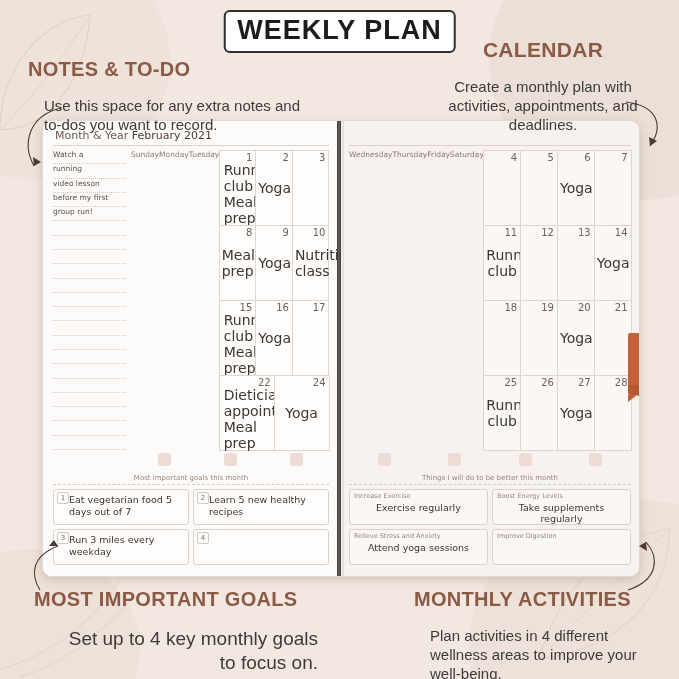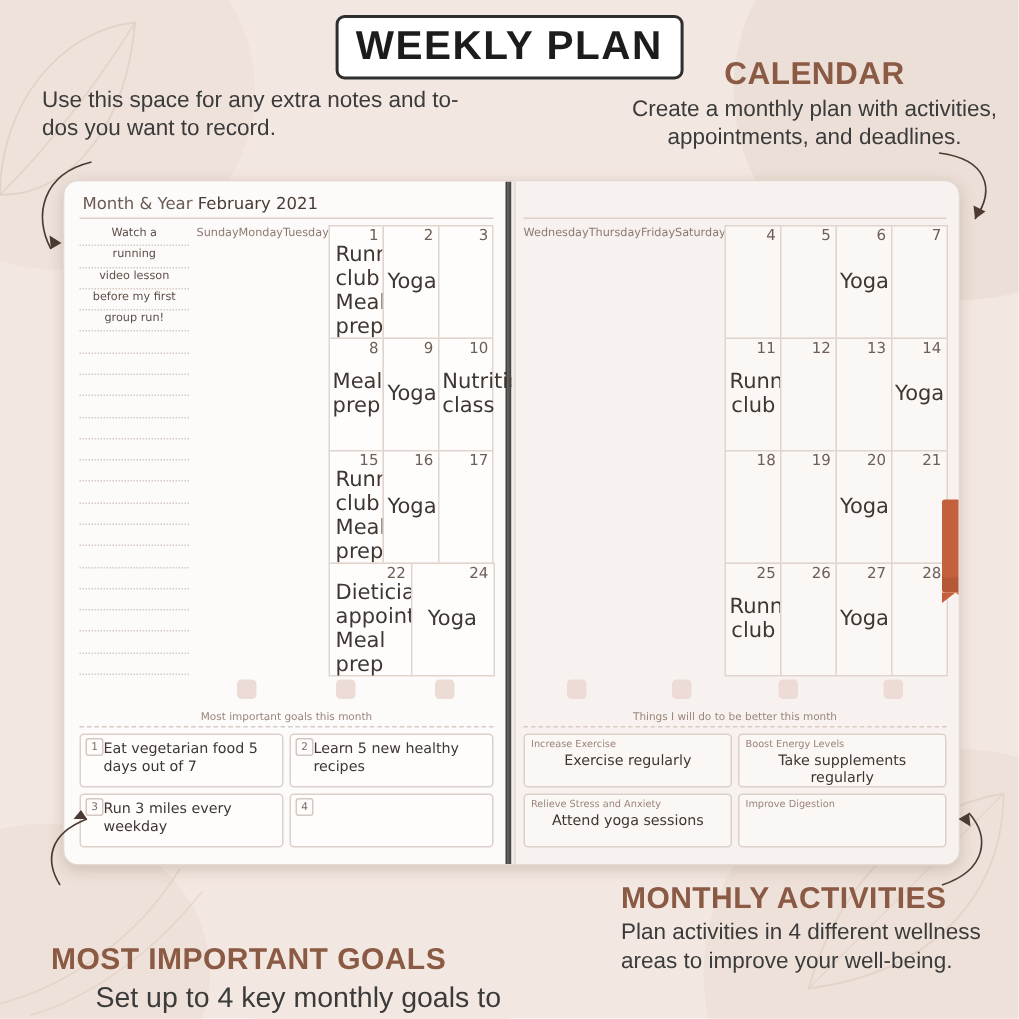--- a/index.html
+++ b/index.html
@@ -29,31 +29,31 @@
     font-weight:bold;font-size:27px;letter-spacing:1px;color:#1c1c1c;
     line-height:1;
   }
   .callout{position:absolute;z-index:4;}
   .callout h3{
     margin:0 0 2px 0;
     font-family:"Liberation Sans", sans-serif;
     font-weight:bold;color:#8a5a44;letter-spacing:.3px;
   }
   .callout p{
-    margin:0;color:#3b3b3b;font-family:"Liberation Sans", sans-serif;
+    margin:16px;color:#3b3b3b;font-family:"Liberation Sans", sans-serif;
     line-height:1.25;
   }
   #notes-callout{left:28px;top:58px;width:300px;}
   #notes-callout h3{font-size:20px;}
   #notes-callout p{font-size:15px;}
   #calendar-callout{left:418px;top:38px;width:250px;text-align:center;}
   #calendar-callout h3{font-size:21px;}
   #calendar-callout p{font-size:15px;}
   #goals-callout{left:34px;top:588px;width:300px;}
-  #goals-callout h3{font-size:20px;margin-top:41px;}
+  #goals-callout h3{font-size:20px;}
   #goals-callout p{font-size:19px;text-align:right;}
   #activities-callout{left:414px;top:588px;width:262px;}
   #activities-callout h3{font-size:20px;}
   #activities-callout p{font-size:15px;}
 
   
   .planner{
     position:absolute;left:42px;top:120px;width:596px;height:455px;
     z-index:3;
     background:#fdfbfa;
@@ -84,21 +84,21 @@
   .month-title{
     font-family:"DejaVu Sans", sans-serif;
     font-size:11px;color:#6b5a52;margin:0 0 3px 2px;
   }
   .month-title .val{color:#4a3b34;}
   .hdr-underline{border-bottom:1px solid #ddd0c8;margin:0 0 4px 0;}
 
   
   .left-body{display:flex;height:300px;}
   .notes-col{width:78px;padding-right:5px;box-sizing:border-box;}
-  .notes-lines{height:100%;display:flex;flex-direction:column;text-align:center;}
+  .notes-lines{height:100%;display:flex;flex-direction:column;}
   .nline{
     flex:1;border-bottom:1px dotted #d8cac2;
     font-family:"DejaVu Sans", sans-serif;
     font-size:7.5px;color:#5d4f48;white-space:nowrap;overflow:hidden;
     line-height:1.1;padding-top:1px;
   }
   .cal-grid{flex:1;display:flex;flex-direction:row;}
   .dow-row{display:flex;}
   .dow{
     flex:1;text-align:center;font-size:7.5px;color:#8c7a71;
@@ -196,20 +196,21 @@
 <svg class="arrow" style="left:610px;top:536px;" width="54" height="58" viewBox="0 0 54 58">
   <path d="M18 54 C 48 44, 50 22, 36 6" fill="none" stroke="#4a3a32" stroke-width="1.1"></path>
   <path d="M36 6 l 1 9 l -8 -5 z" fill="#4a3a32"></path>
 </svg>
 
 <div class="title-box">
   <div class="t">WEEKLY PLAN</div>
 </div>
 
 <div class="callout" id="notes-callout">
+  <h3>NOTES &amp; TO-DO</h3>
   <p>Use this space for any extra notes and to-dos you want to record.</p>
 </div>
 <div class="callout" id="calendar-callout">
   <h3>CALENDAR</h3>
   <p>Create a monthly plan with activities, appointments, and deadlines.</p>
 </div>
 <div class="callout" id="goals-callout">
   <h3>MOST IMPORTANT GOALS</h3>
   <p>Set up to 4 key monthly goals to focus on.</p>
 </div>

